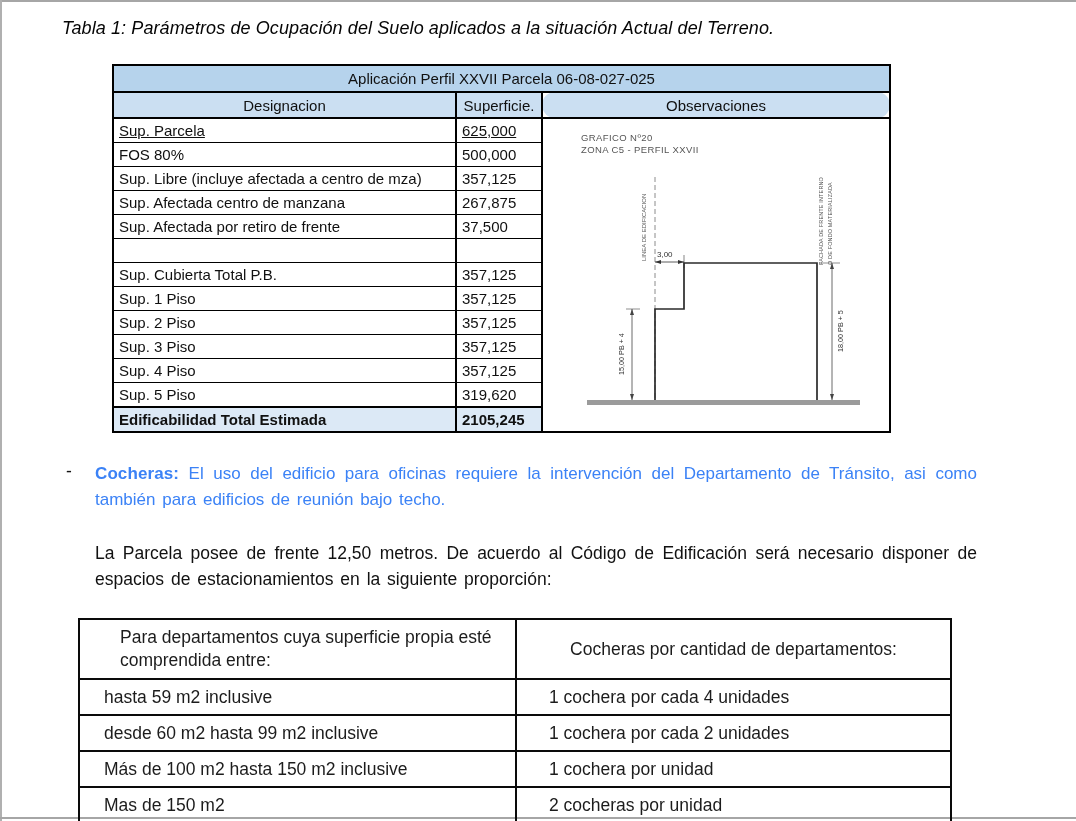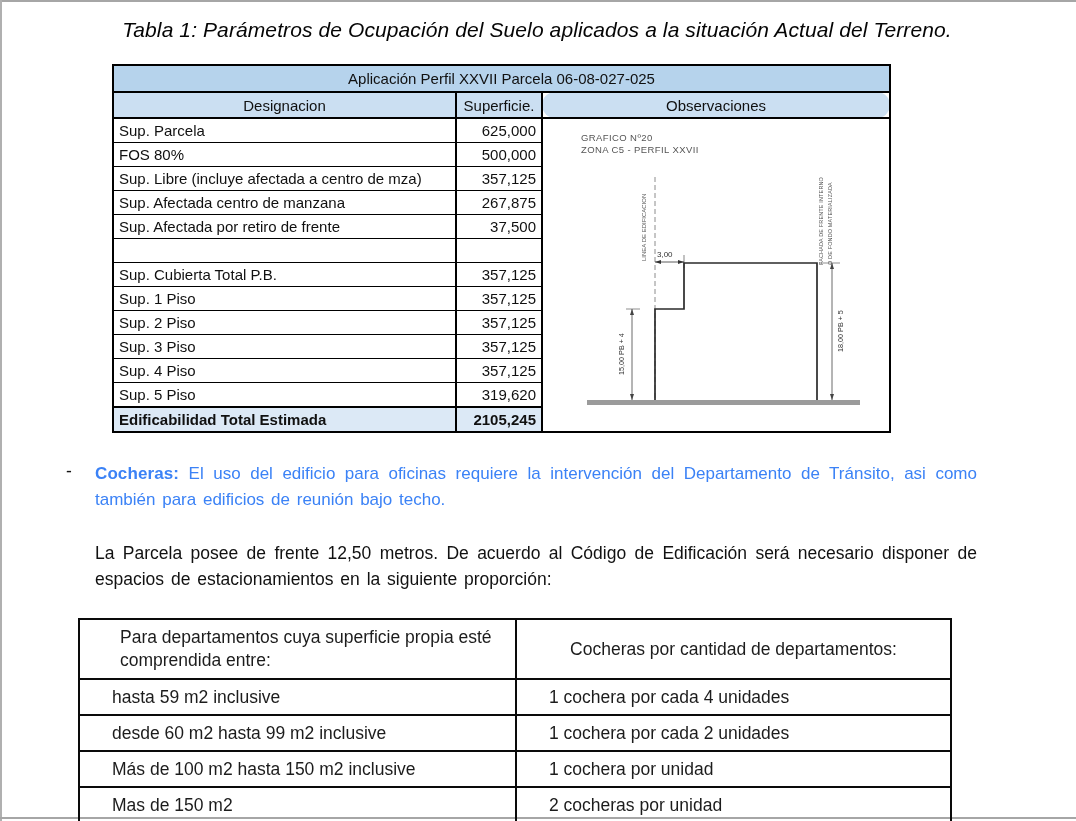--- a/index.html
+++ b/index.html
@@ -5,37 +5,37 @@
   html,body{margin:0;padding:0;background:#fff;}
   body{font-family:"Liberation Sans",sans-serif;color:#141414;}
   #page{position:relative;width:1076px;height:821px;background:#fff;overflow:hidden;}
 
   
   .edge-top{position:absolute;left:0;top:0;width:1076px;height:2px;background:#a6a6a6;}
   .edge-left{position:absolute;left:0;top:0;width:2px;height:821px;background:#b0b0b0;}
   .edge-bottom{position:absolute;left:0;top:817px;width:1076px;height:2px;background:#a6a6a6;}
 
   
-  .doc-title{position:absolute;left:62px;top:18px;width:950px;text-align:center;
-    font-style:italic;font-size:21px;color:#050505;letter-spacing:.1px;}
+  .doc-title{position:absolute;left:62px;top:18px;width:950px;
+    font-style:italic;font-size:18px;color:#050505;letter-spacing:.1px;}
 
   
   .t1{position:absolute;left:112px;top:64px;border-collapse:collapse;table-layout:fixed;
       width:777px;font-size:15px;color:#101010;}
   .t1 td,.t1 th{border:1.2px solid #000;padding:0 5px;overflow:hidden;white-space:nowrap;}
   .t1 .caption-cell{background:#b6d3ec;text-align:center;height:25px;font-size:15px;
       border:2.4px solid #000;border-bottom:2px solid #000;font-weight:normal;margin-left:21px;}
   .t1 .colhead{background:#cbdff2;text-align:center;height:24px;font-weight:normal;
       border-bottom:2px solid #000;}
   .t1 .lbl{height:23px;text-align:left;border-left:2.4px solid #000;}
-  .t1 .val{height:23px;text-align:right;border-left:2px solid #000;border-right:2px solid #000;}
+  .t1 .val{height:23px;text-align:left;border-left:2px solid #000;border-right:2px solid #000;}
   .t1 .total-row .lbl,.t1 .total-row .val{background:#dce9f6;font-weight:bold;
       border-top:2.4px solid #000;border-bottom:2.4px solid #000;}
   .t1 .obs-cell{border:2.4px solid #000;border-left:2px solid #000;padding:0;vertical-align:top;position:relative;}
-  .t1 tr.first-data td{border-top:2px solid #000;}
+  .t1 tr.first-data td{border-top:2px solid #000;text-decoration:underline;}
   .t1 .outer-r{border-right:2.4px solid #000;border-radius:13px;}
   .t1 .bottom-r td{border-bottom:2.4px solid #000;}
 
   .diagram-svg{position:absolute;left:0;top:0;}
   .dg-text{font-family:"Liberation Sans",sans-serif;fill:#555;}
   .dg-dim{font-family:"Liberation Sans",sans-serif;fill:#333;}
 
   
   .bullet-dash{position:absolute;left:66px;top:461px;font-size:17.5px;color:#141414;}
   .para1{position:absolute;left:95px;top:461px;width:882px;font-size:17px;line-height:25.5px;
@@ -43,21 +43,21 @@
   .para1 b{letter-spacing:.1px;}
   .para2{position:absolute;left:95px;top:541px;width:882px;font-size:17.5px;line-height:25.5px;
       text-align:justify;word-spacing:2px;color:#111;}
 
   
   .t2{position:absolute;left:78px;top:618px;border-collapse:collapse;table-layout:fixed;
       width:872px;font-size:17.5px;color:#1c1c1c;}
   .t2 td,.t2 th{border:2.2px solid #0a0a0a;font-weight:normal;overflow:hidden;}
   .t2 .h1{height:56px;text-align:left;padding-left:40px;padding-right:14px;line-height:23px;}
   .t2 .h2{height:56px;text-align:center;padding:0 10px;}
-  .t2 .c1{height:32px;text-align:left;padding-left:32px;}
+  .t2 .c1{height:32px;text-align:left;padding-left:24px;}
   .t2 .c2{height:32px;text-align:left;padding-left:32px;}
 </style>
 </head>
 <body>
 
 <div id="page">
   <div class="edge-top"></div>
   <div class="edge-left"></div>
   <div class="edge-bottom"></div>
 

